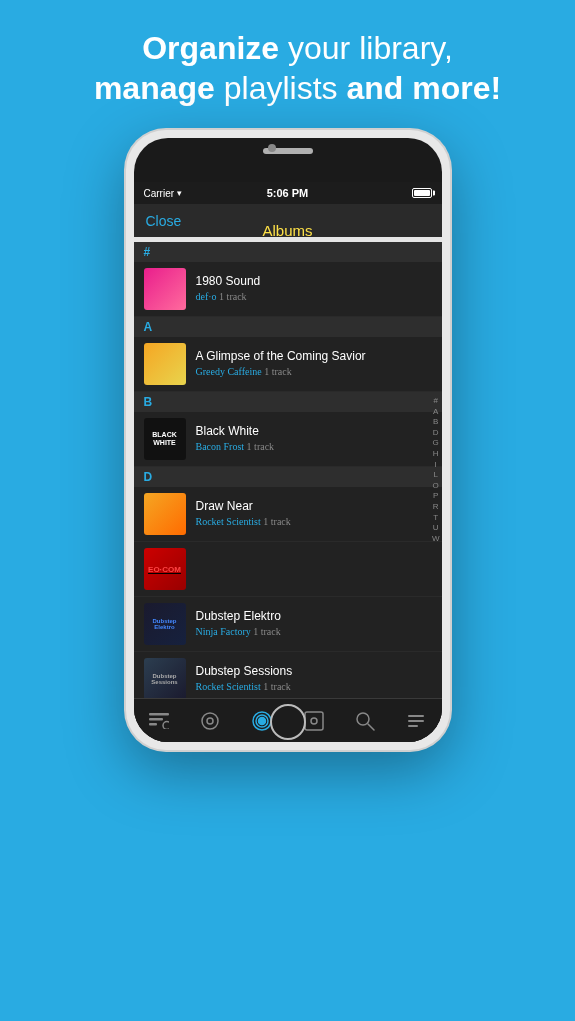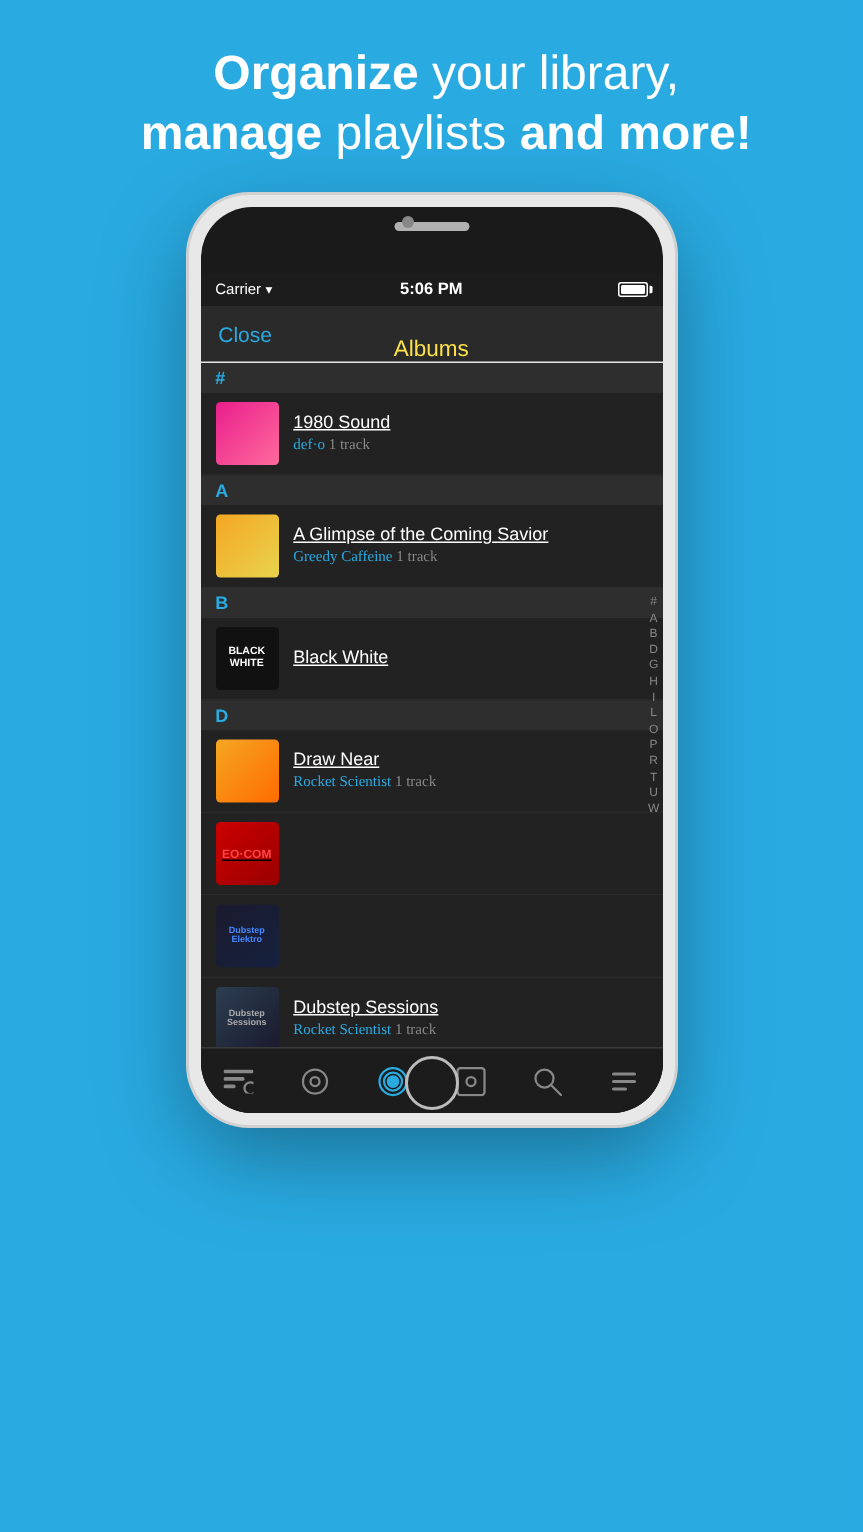--- a/index.html
+++ b/index.html
@@ -151,21 +151,21 @@
     }
 
     
     .nav-bar {
       height: 38px;
       background: #2a2a2a;
       display: flex;
       align-items: center;
       justify-content: center;
       position: relative;
-      border-bottom: 1px solid #e5e5e5;
+      border-bottom: 5px solid #e5e5e5;
       flex-shrink: 0;
     }
     .nav-close {
       position: absolute;
       left: 12px;
       color: #29abe2;
       font-size: 14px;
       font-weight: 400;
     }
     .nav-title {
@@ -211,21 +211,20 @@
       position: relative;
     }
     .album-info {
       flex: 1;
     }
     .album-title {
       color: white;
       font-size: 12px;
       font-weight: 500;
       line-height: 1.3;
-      text-decoration: underline;
     }
     .album-sub {
       font-size: 10px;
       line-height: 1.4;
       font-family: Liberation Serif, serif;
     }
     .album-sub .artist {
       color: #29abe2;
     }
     .album-sub .tracks {
@@ -359,20 +358,24 @@
                 <span class="tracks"> 1 track</span>
               </div>
             </div>
           </div>
 
           <div class="section-header">B</div>
           <div class="album-item">
             <div class="album-art art-black" style="font-size:7px;font-weight:900;color:white;display:flex;align-items:center;justify-content:center;text-align:center;line-height:1.1;">BLACK<br>WHITE</div>
             <div class="album-info">
               <div class="album-title">Black White</div>
+              <div class="album-sub">
+                <span class="artist">Bacon Frost</span>
+                <span class="tracks"> 1 track</span>
+              </div>
             </div>
           </div>
 
           <div class="section-header">D</div>
           <div class="album-item">
             <div class="album-art art-draw"></div>
             <div class="album-info">
               <div class="album-title">Draw Near</div>
               <div class="album-sub">
                 <span class="artist">Rocket Scientist</span>
@@ -383,20 +386,27 @@
 
           <div class="album-item">
             <div class="album-art art-dubmixr" style="display:flex;align-items:center;justify-content:center;text-decoration:underline;">
               <span style="color:#ff4444;font-size:8px;font-weight:700;">EO·COM</span>
             </div>
           </div>
 
           <div class="album-item">
             <div class="album-art art-dubstep-e" style="display:flex;align-items:center;justify-content:center;">
               <span style="color:#4488ff;font-size:6px;font-weight:600;text-align:center;">Dubstep<br>Elektro</span>
+            </div>
+            <div class="album-info">
+              <div class="album-title">Dubstep Elektro</div>
+              <div class="album-sub">
+                <span class="artist">Ninja Factory</span>
+                <span class="tracks"> 1 track</span>
+              </div>
             </div>
           </div>
 
           <div class="album-item">
             <div class="album-art art-dubstep-s" style="display:flex;align-items:center;justify-content:center;">
               <span style="color:#aaa;font-size:6px;font-weight:600;text-align:center;">Dubstep<br>Sessions</span>
             </div>
             <div class="album-info">
               <div class="album-title">Dubstep Sessions</div>
               <div class="album-sub">

